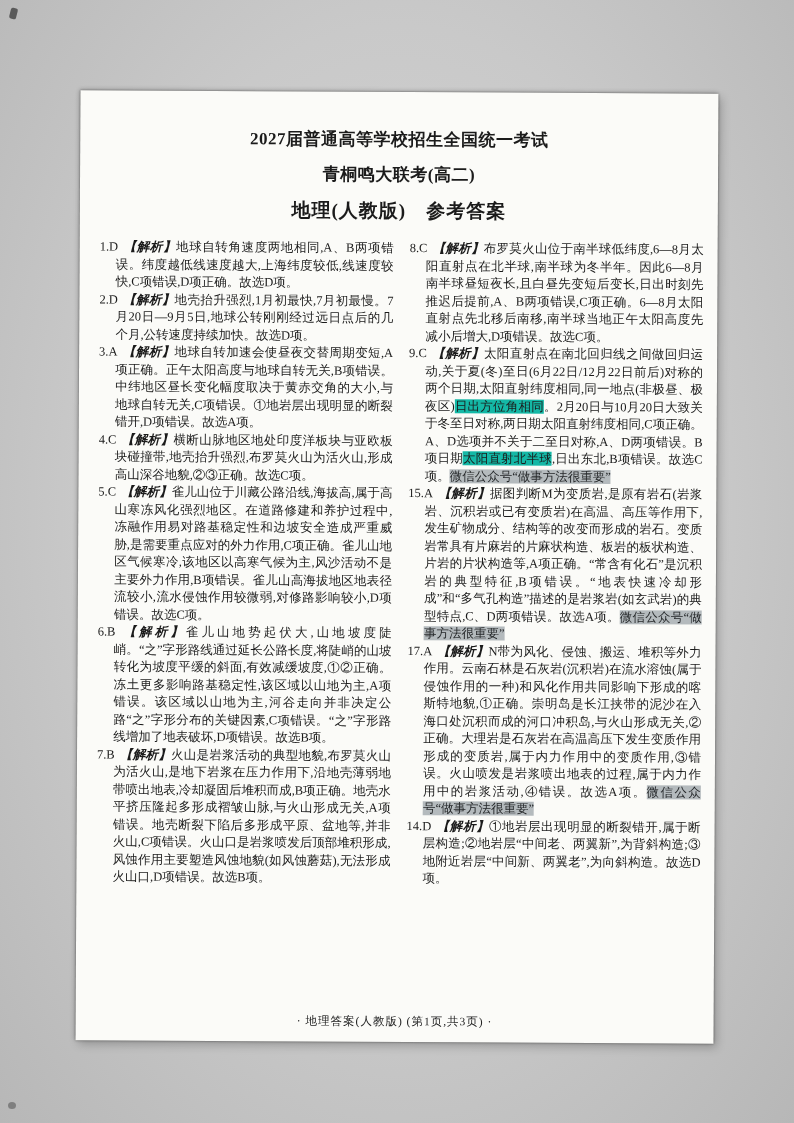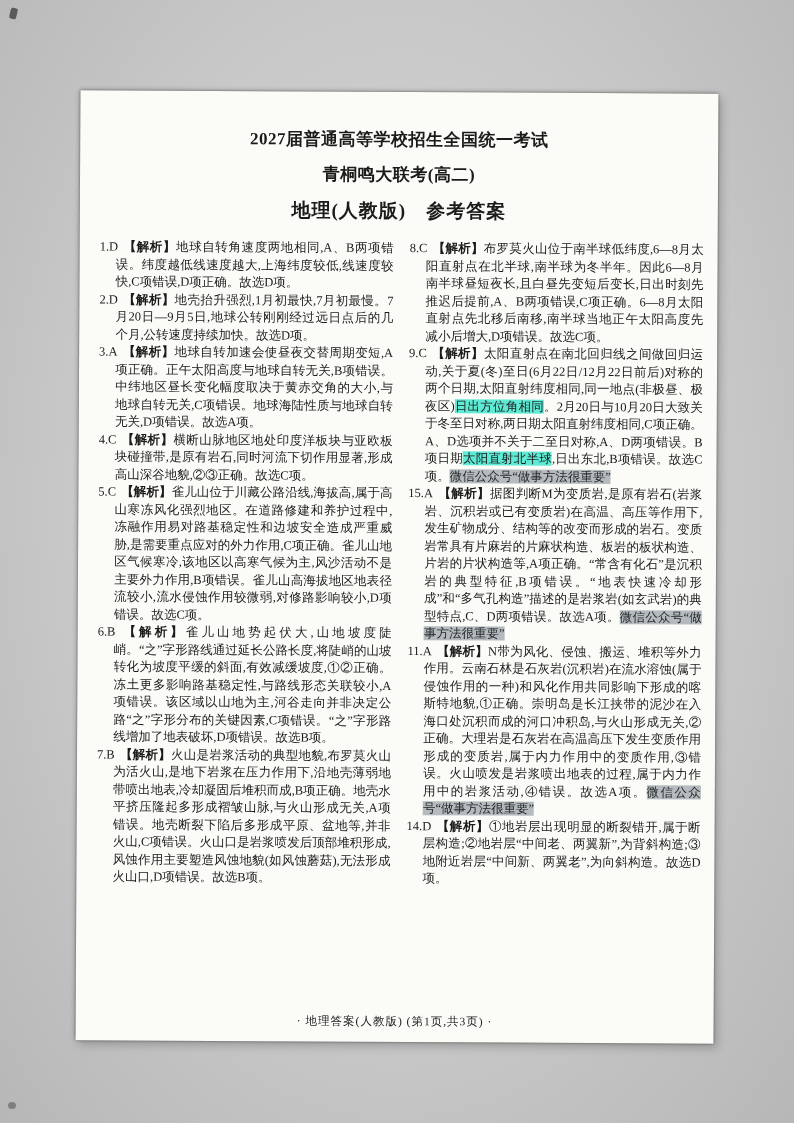--- a/index.html
+++ b/index.html
@@ -20,22 +20,22 @@
   .t1, .t2 { font-size: 17px; font-weight: bold; margin: 0 0 12px; letter-spacing: .5px; }
   .t3 { font-size: 19px; font-weight: bold; margin: 0; letter-spacing: 1px; }
   .col {
     position: absolute; top: 148px; width: 294px;
     text-align: justify; font-size: 12.5px; line-height: 17.5px;
   }
   .col-left { left: 20px; }
   .col-right { left: 330px; }
   .item { margin: 0; padding-left: 1.3em; text-indent: -1.3em; }
   .ans { margin-right: .4em; }
-  .label { font-weight: bold; }
-  .hl { background: #5eead4; }
+  .label { font-weight: bold; font-style: italic; }
+  .hl { background: #14b8a6; }
   .wm { background: #b4babd; color: #26292b; }
   .footer {
     position: absolute; left: 0; right: 0; bottom: 13px;
     text-align: center; font-size: 11.5px; letter-spacing: 1px; color: #222;
   }
   .corner-mark { position: absolute; background: #3a3a3a; }
   .mark-tl { left: 10px; top: 8px; width: 7px; height: 11px; transform: rotate(14deg); border-radius: 2px; opacity: .75; }
   .mark-bl { left: 8px; bottom: 14px; width: 8px; height: 7px; border-radius: 50%; opacity: .45; }
 </style>
 </head>
@@ -48,30 +48,30 @@
 
   <div class="header">
     <div class="t1">2027届普通高等学校招生全国统一考试</div>
     <div class="t2">青桐鸣大联考(高二)</div>
     <div class="t3">地理(人教版)　参考答案</div>
   </div>
 
   <div class="col col-left">
     <p class="item"><span class="num">1.</span><span class="ans">D</span><span class="label">【解析】</span><span class="body">地球自转角速度两地相同,A、B两项错误。纬度越低线速度越大,上海纬度较低,线速度较快,C项错误,D项正确。故选D项。</span></p>
     <p class="item"><span class="num">2.</span><span class="ans">D</span><span class="label">【解析】</span><span class="body">地壳抬升强烈,1月初最快,7月初最慢。7月20日—9月5日,地球公转刚刚经过远日点后的几个月,公转速度持续加快。故选D项。</span></p>
-    <p class="item"><span class="num">3.</span><span class="ans">A</span><span class="label">【解析】</span><span class="body">地球自转加速会使昼夜交替周期变短,A项正确。正午太阳高度与地球自转无关,B项错误。中纬地区昼长变化幅度取决于黄赤交角的大小,与地球自转无关,C项错误。地球海陆性质与地球自转无关,D项错误。故选A项。</span></p>
-    <p class="item"><span class="num">4.</span><span class="ans">C</span><span class="label">【解析】</span><span class="body">横断山脉地区地处印度洋板块与亚欧板块碰撞带,是原有岩石,同时河流下切作用显著,形成高山深谷地貌,②③正确。故选C项。</span></p>
+    <p class="item"><span class="num">3.</span><span class="ans">A</span><span class="label">【解析】</span><span class="body">地球自转加速会使昼夜交替周期变短,A项正确。正午太阳高度与地球自转无关,B项错误。中纬地区昼长变化幅度取决于黄赤交角的大小,与地球自转无关,C项错误。①地岩层出现明显的断裂错开,D项错误。故选A项。</span></p>
+    <p class="item"><span class="num">4.</span><span class="ans">C</span><span class="label">【解析】</span><span class="body">横断山脉地区地处印度洋板块与亚欧板块碰撞带,地壳抬升强烈,布罗莫火山为活火山,形成高山深谷地貌,②③正确。故选C项。</span></p>
     <p class="item"><span class="num">5.</span><span class="ans">C</span><span class="label">【解析】</span><span class="body">雀儿山位于川藏公路沿线,海拔高,属于高山寒冻风化强烈地区。在道路修建和养护过程中,冻融作用易对路基稳定性和边坡安全造成严重威胁,是需要重点应对的外力作用,C项正确。雀儿山地区气候寒冷,该地区以高寒气候为主,风沙活动不是主要外力作用,B项错误。雀儿山高海拔地区地表径流较小,流水侵蚀作用较微弱,对修路影响较小,D项错误。故选C项。</span></p>
-    <p class="item"><span class="num">6.</span><span class="ans">B</span><span class="label">【解析】</span><span class="body">雀儿山地势起伏大,山地坡度陡峭。“之”字形路线通过延长公路长度,将陡峭的山坡转化为坡度平缓的斜面,有效减缓坡度,①②正确。冻土更多影响路基稳定性,与路线形态关联较小,A项错误。该区域以山地为主,河谷走向并非决定公路“之”字形分布的关键因素,C项错误。“之”字形路线增加了地表破坏,D项错误。故选B项。</span></p>
+    <p class="item"><span class="num">6.</span><span class="ans">B</span><span class="label">【解析】</span><span class="body">雀儿山地势起伏大,山地坡度陡峭。“之”字形路线通过延长公路长度,将陡峭的山坡转化为坡度平缓的斜面,有效减缓坡度,①②正确。冻土更多影响路基稳定性,该区域以山地为主,A项错误。该区域以山地为主,河谷走向并非决定公路“之”字形分布的关键因素,C项错误。“之”字形路线增加了地表破坏,D项错误。故选B项。</span></p>
     <p class="item"><span class="num">7.</span><span class="ans">B</span><span class="label">【解析】</span><span class="body">火山是岩浆活动的典型地貌,布罗莫火山为活火山,是地下岩浆在压力作用下,沿地壳薄弱地带喷出地表,冷却凝固后堆积而成,B项正确。地壳水平挤压隆起多形成褶皱山脉,与火山形成无关,A项错误。地壳断裂下陷后多形成平原、盆地等,并非火山,C项错误。火山口是岩浆喷发后顶部堆积形成,风蚀作用主要塑造风蚀地貌(如风蚀蘑菇),无法形成火山口,D项错误。故选B项。</span></p>
   </div>
 
   <div class="col col-right">
     <p class="item"><span class="num">8.</span><span class="ans">C</span><span class="label">【解析】</span><span class="body">布罗莫火山位于南半球低纬度,6—8月太阳直射点在北半球,南半球为冬半年。因此6—8月南半球昼短夜长,且白昼先变短后变长,日出时刻先推迟后提前,A、B两项错误,C项正确。6—8月太阳直射点先北移后南移,南半球当地正午太阳高度先减小后增大,D项错误。故选C项。</span></p>
     <p class="item"><span class="num">9.</span><span class="ans">C</span><span class="label">【解析】</span><span class="body">太阳直射点在南北回归线之间做回归运动,关于夏(冬)至日(6月22日/12月22日前后)对称的两个日期,太阳直射纬度相同,同一地点(非极昼、极夜区)</span><span class="hl">日出方位角相同</span><span class="body">。2月20日与10月20日大致关于冬至日对称,两日期太阳直射纬度相同,C项正确。A、D选项并不关于二至日对称,A、D两项错误。B项日期</span><span class="hl">太阳直射北半球</span><span class="body">,日出东北,B项错误。故选C项。</span><span class="hl wm">微信公众号“做事方法很重要”</span></p>
     <p class="item"><span class="num">15.</span><span class="ans">A</span><span class="label">【解析】</span><span class="body">据图判断M为变质岩,是原有岩石(岩浆岩、沉积岩或已有变质岩)在高温、高压等作用下,发生矿物成分、结构等的改变而形成的岩石。变质岩常具有片麻岩的片麻状构造、板岩的板状构造、片岩的片状构造等,A项正确。“常含有化石”是沉积岩的典型特征,B项错误。“地表快速冷却形成”和“多气孔构造”描述的是岩浆岩(如玄武岩)的典型特点,C、D两项错误。故选A项。</span><span class="hl wm">微信公众号“做事方法很重要”</span></p>
-    <p class="item"><span class="num">11.</span><span class="ans">A</span><span class="label">【解析】</span><span class="body">N带为风化、侵蚀、搬运、堆积等外力作用。云南石林是石灰岩(沉积岩)在流水溶蚀(属于侵蚀作用的一种)和风化作用共同影响下形成的喀斯特地貌,①正确。崇明岛是长江挟带的泥沙在入海口处沉积而成的河口冲积岛,与火山形成无关,②正确。大理岩是石灰岩在高温高压下发生变质作用形成的变质岩,属于内力作用中的变质作用,③错误。火山喷发是岩浆喷出地表的过程,属于内力作用中的岩浆活动,④错误。故选A项。</span><span class="hl wm">微信公众号“做事方法很重要”</span></p>
+    <p class="item"><span class="num">17.</span><span class="ans">A</span><span class="label">【解析】</span><span class="body">N带为风化、侵蚀、搬运、堆积等外力作用。云南石林是石灰岩(沉积岩)在流水溶蚀(属于侵蚀作用的一种)和风化作用共同影响下形成的喀斯特地貌,①正确。崇明岛是长江挟带的泥沙在入海口处沉积而成的河口冲积岛,与火山形成无关,②正确。大理岩是石灰岩在高温高压下发生变质作用形成的变质岩,属于内力作用中的变质作用,③错误。火山喷发是岩浆喷出地表的过程,属于内力作用中的岩浆活动,④错误。故选A项。</span><span class="hl wm">微信公众号“做事方法很重要”</span></p>
     <p class="item"><span class="num">14.</span><span class="ans">D</span><span class="label">【解析】</span><span class="body">①地岩层出现明显的断裂错开,属于断层构造;②地岩层“中间老、两翼新”,为背斜构造;③地附近岩层“中间新、两翼老”,为向斜构造。故选D项。</span></p>
   </div>
 
   <div class="footer">· 地理答案(人教版) (第1页,共3页) ·</div>
 
 </div>
 
 </body></html>

